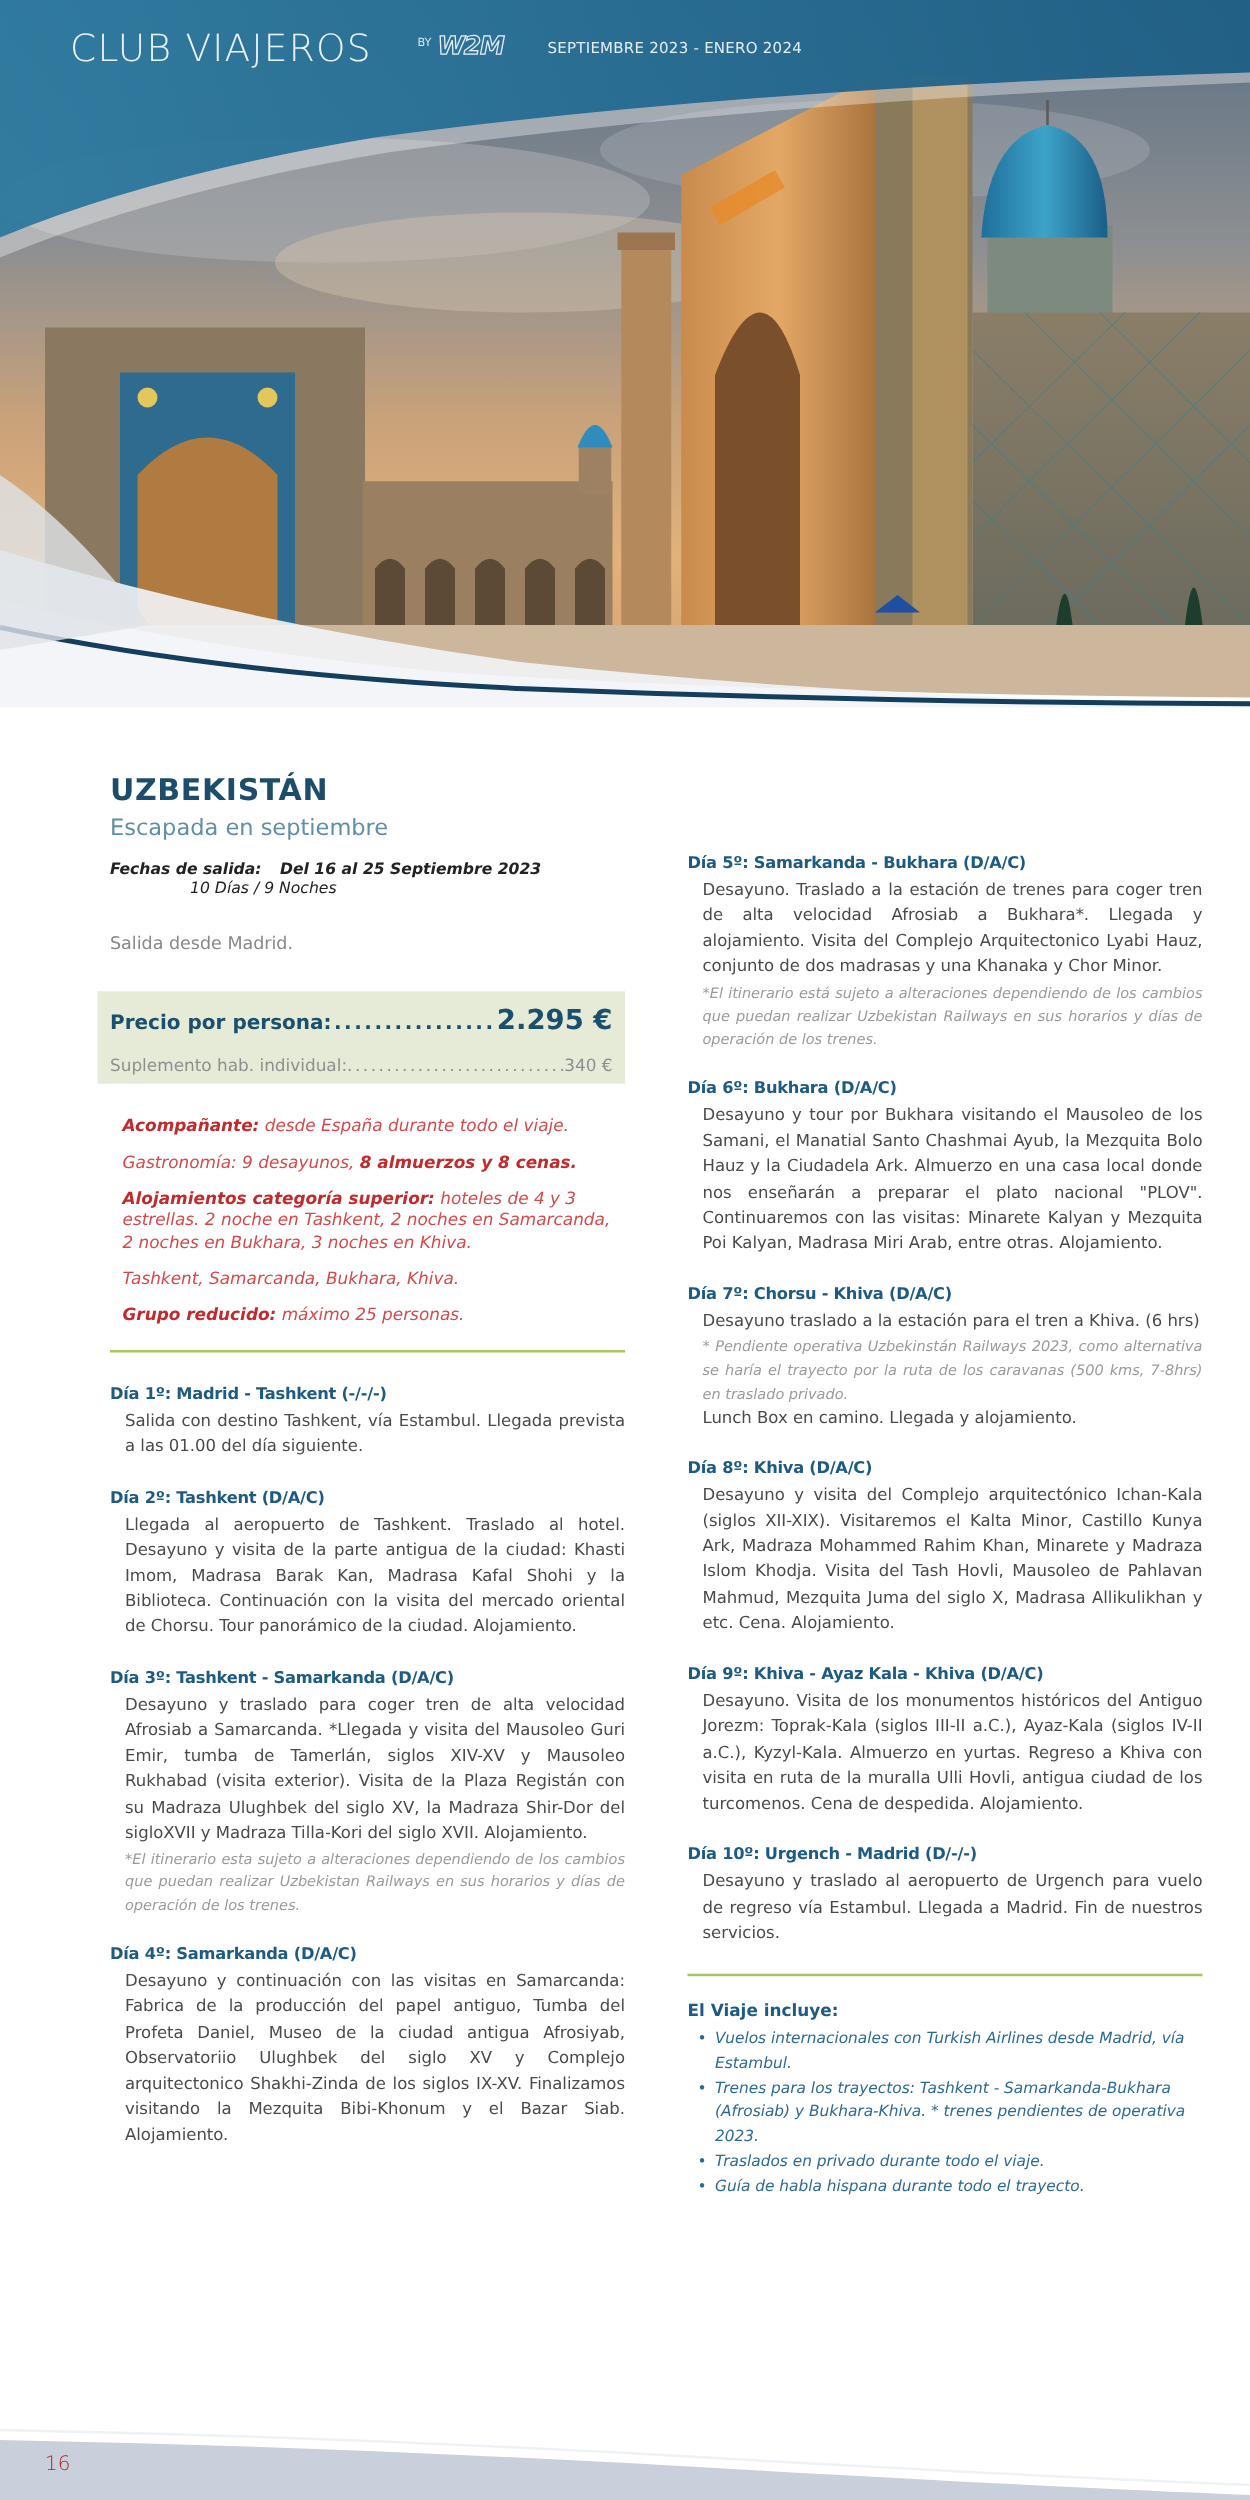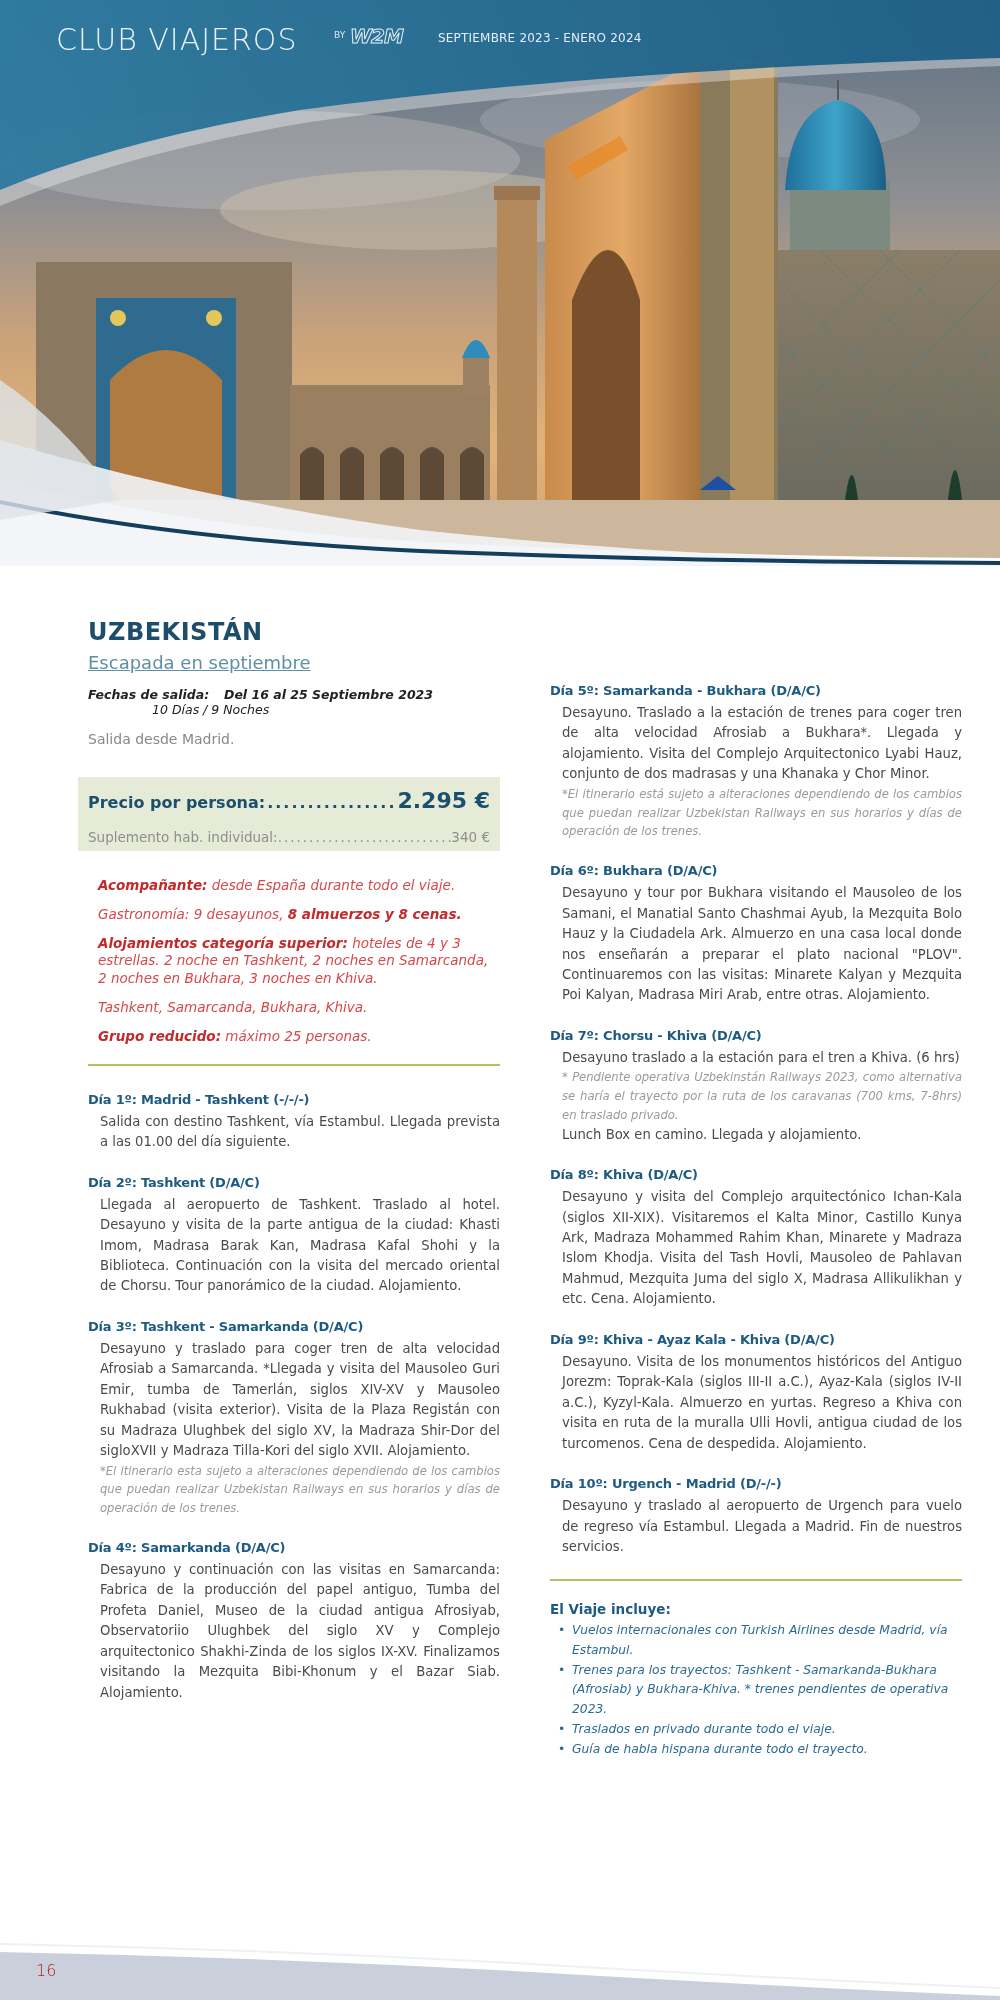--- a/index.html
+++ b/index.html
@@ -13,26 +13,26 @@
   .brand-title { position: absolute; left: 56px; top: 22px; font-family: "DejaVu Sans", sans-serif; font-weight: 200; font-size: 30px; letter-spacing: 1px; color: #e8f2f8; }
   .brand-by { position: absolute; left: 334px; top: 30px; font-size: 9px; color: #dbe8f0; }
   .brand-logo { position: absolute; left: 350px; top: 24px; font-size: 20px; font-weight: bold; font-style: italic; color: transparent; -webkit-text-stroke: 1px #e4eef5; letter-spacing: -1px; }
   .brand-dates { position: absolute; left: 438px; top: 31px; font-size: 12px; color: #e4eef5; letter-spacing: 0.2px; }
 
   
   .col-left { position: absolute; left: 88px; top: 618px; width: 412px; }
   .col-right { position: absolute; left: 550px; top: 683px; width: 412px; }
 
   .dest-title { font-family: "DejaVu Sans", sans-serif; font-size: 24px; color: #1d4d6a; letter-spacing: 0.5px; }
-  .dest-sub { font-size: 18px; color: #5e8fa5; margin-top: 6px; text-decoration: underline; }
+  .dest-sub { font-size: 18px; color: #5e8fa5; margin-top: 6px; }
   .dates-row { display: flex; margin-top: 14px; font-size: 12.5px; font-style: italic; font-weight: bold; color: #222; }
   .dates-label { width: 136px; }
   .dates-val { font-weight: bold; }
   .dates-val2 { font-weight: normal; margin-left: 64px; font-size: 12.5px; font-style: italic; color: #222; }
-  .salida { margin-top: 14px; font-size: 14px; color: #888; }
+  .salida { margin-top: 30px; font-size: 14px; color: #888; }
 
   .price-box { margin-top: 30px; margin-left: -10px; width: 422px; background: #e6ebd7; padding: 11px 10px 6px 10px; }
   .price-row { display: flex; align-items: baseline; font-size: 16px; font-weight: bold; color: #1b4f6e; }
   .price-label { white-space: nowrap; }
   .price-dots { flex: 1; overflow: hidden; white-space: nowrap; letter-spacing: 2px; margin: 0 2px; }
   .price-dots::before { content: "............................................................"; }
   .price-val { font-size: 22px; white-space: nowrap; }
   .supl-row { display: flex; align-items: baseline; font-size: 13.5px; color: #8e8e8e; margin-top: 16px; }
   .supl-dots { flex: 1; overflow: hidden; white-space: nowrap; letter-spacing: 2px; }
   .supl-dots::before { content: "............................................................"; }
@@ -226,21 +226,21 @@
     <p class="day-body">Desayuno. Traslado a la estación de trenes para coger tren de alta velocidad Afrosiab a Bukhara*. Llegada y alojamiento. Visita del Complejo Arquitectonico Lyabi Hauz, conjunto de dos madrasas y una Khanaka y Chor Minor.</p>
     <p class="day-note">*El itinerario está sujeto a alteraciones dependiendo de los cambios que puedan realizar Uzbekistan Railways en sus horarios y días de operación de los trenes.</p>
   </div>
   <div class="day">
     <div class="day-title">Día 6º: Bukhara (D/A/C)</div>
     <p class="day-body">Desayuno y tour por Bukhara visitando el Mausoleo de los Samani, el Manatial Santo Chashmai Ayub, la Mezquita Bolo Hauz y la Ciudadela Ark. Almuerzo en una casa local donde nos enseñarán a preparar el plato nacional "PLOV". Continuaremos con las visitas: Minarete Kalyan y Mezquita Poi Kalyan, Madrasa Miri Arab, entre otras. Alojamiento.</p>
   </div>
   <div class="day">
     <div class="day-title">Día 7º: Chorsu - Khiva (D/A/C)</div>
     <p class="day-body">Desayuno traslado a la estación para el tren a Khiva. (6 hrs)</p>
-    <p class="day-note">* Pendiente operativa Uzbekinstán Railways 2023, como alternativa se haría el trayecto por la ruta de los caravanas (700 kms, 7-8hrs) en traslado privado.</p>
+    <p class="day-note">* Pendiente operativa Uzbekinstán Railways 2023, como alternativa se haría el trayecto por la ruta de los caravanas (500 kms, 7-8hrs) en traslado privado.</p>
     <p class="day-body2">Lunch Box en camino. Llegada y alojamiento.</p>
   </div>
   <div class="day">
     <div class="day-title">Día 8º: Khiva (D/A/C)</div>
     <p class="day-body">Desayuno y visita del Complejo arquitectónico Ichan-Kala (siglos XII-XIX). Visitaremos el Kalta Minor, Castillo Kunya Ark, Madraza Mohammed Rahim Khan, Minarete y Madraza Islom Khodja. Visita del Tash Hovli, Mausoleo de Pahlavan Mahmud, Mezquita Juma del siglo X, Madrasa Allikulikhan y etc. Cena. Alojamiento.</p>
   </div>
   <div class="day">
     <div class="day-title">Día 9º: Khiva - Ayaz Kala - Khiva (D/A/C)</div>
     <p class="day-body">Desayuno. Visita de los monumentos históricos del Antiguo Jorezm: Toprak-Kala (siglos III-II a.C.), Ayaz-Kala (siglos IV-II a.C.), Kyzyl-Kala. Almuerzo en yurtas. Regreso a Khiva con visita en ruta de la muralla Ulli Hovli, antigua ciudad de los turcomenos. Cena de despedida. Alojamiento.</p>
   </div>

